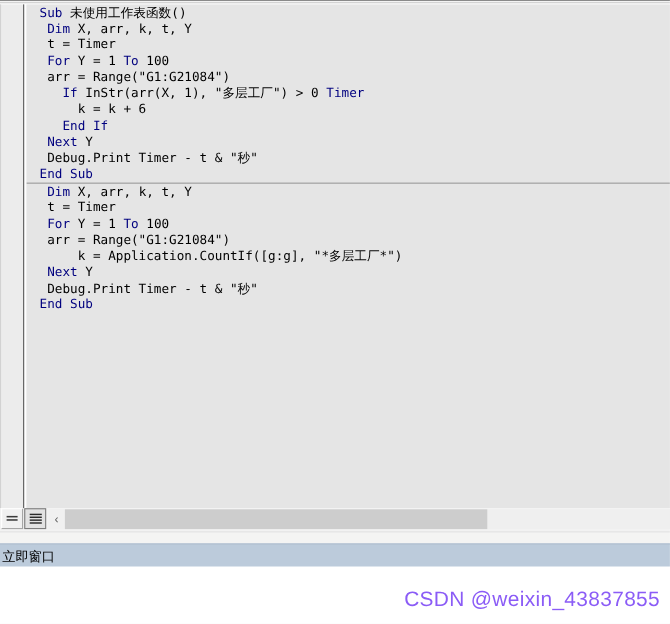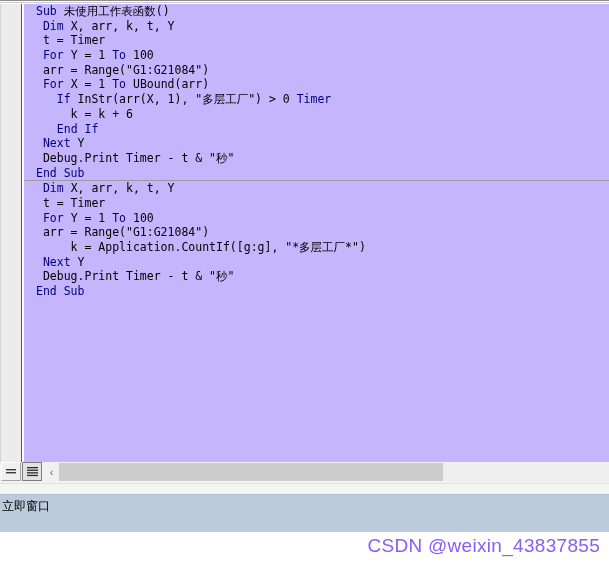--- a/index.html
+++ b/index.html
@@ -58,21 +58,21 @@
     box-sizing: border-box;
   }
 
   
   .code-area {
     position: absolute;
     left: 24px;
     top: 4px;
     right: 0;
     bottom: 0;
-    background: #c4b5fd;
+    background: #e5e5e5;
     overflow: hidden;
   }
 
   .proc-block {
     position: relative;
   }
   .proc-sep {
     height: 0;
     border-top: 1px solid #9b9b9b;
     margin: 0;
@@ -175,21 +175,21 @@
     left: 0;
     top: 494px;
     width: 609px;
     height: 73px;
     background: #ffffff;
   }
   .imm-titlebar {
     position: absolute;
     left: 0; top: 0;
     width: 609px;
-    height: 38px;
+    height: 21px;
     background: #bccbdb;
     border-top: 1px solid #aebdcd;
     box-sizing: border-box;
   }
   .imm-title {
     position: absolute;
     left: 2px;
     top: 3px;
     font-size: 12px;
     color: #000000;
@@ -239,21 +239,20 @@
 
     <div class="margin-bar"></div>
 
     <div class="code-area" id="code-area">
         <div class="proc-block">
           <div class="code-line"><span class="kw">Sub </span><span>未使用工作表函数()</span></div>
           <div class="code-line"><span> </span><span class="kw">Dim </span><span>X, arr, k, t, Y</span></div>
           <div class="code-line"><span> t = Timer</span></div>
           <div class="code-line"><span> </span><span class="kw">For </span><span>Y = 1 </span><span class="kw">To </span><span>100</span></div>
           <div class="code-line"><span> arr = Range("G1:G21084")</span></div>
-          <div class="code-line"><span> </span><span class="kw">For </span><span>X = 1 </span><span class="kw">To </span><span>UBound(arr)</span></div>
           <div class="code-line"><span>   </span><span class="kw">If </span><span>InStr(arr(X, 1), "多层工厂") &gt; 0 </span><span class="kw">Timer</span></div>
           <div class="code-line"><span>     k = k + 6</span></div>
           <div class="code-line"><span>   </span><span class="kw">End If</span></div>
           <div class="code-line"><span> </span><span class="kw">Next </span><span>Y</span></div>
           <div class="code-line"><span> Debug.Print Timer - t &amp; "秒"</span></div>
           <div class="code-line"><span class="kw">End Sub</span></div>
         </div>
         <div class="proc-sep"></div>
         <div class="proc-block">
           <div class="code-line"><span> </span><span class="kw">Dim </span><span>X, arr, k, t, Y</span></div>

